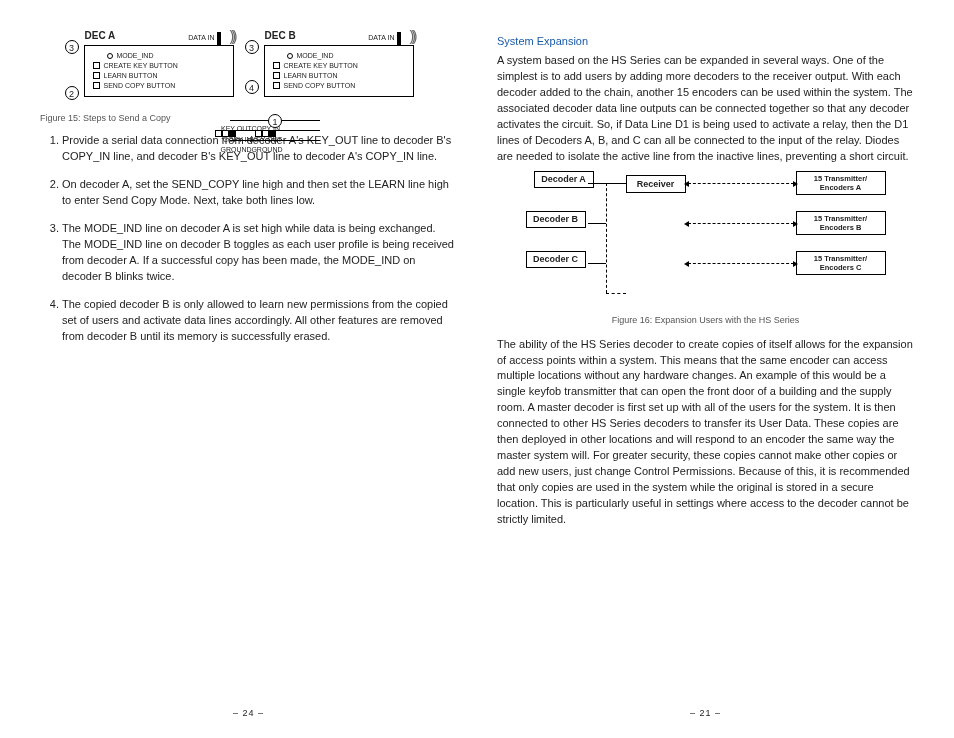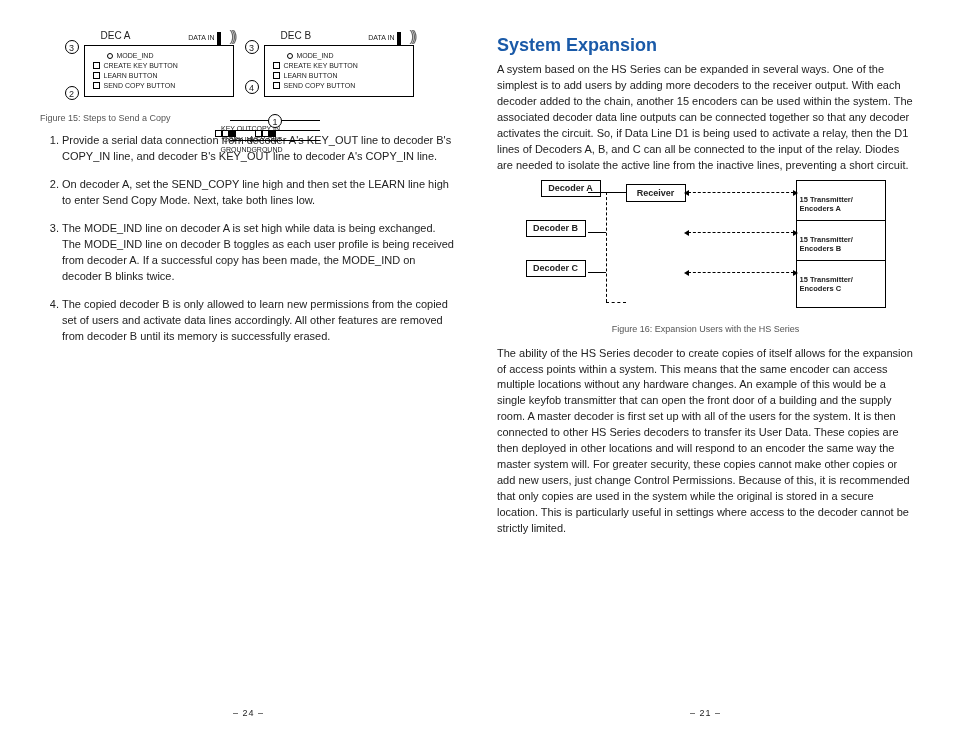--- a/index.html
+++ b/index.html
@@ -23,55 +23,55 @@
     position: relative;
     font-size: 11.5px;
   }
   .left-title::after {
     content: "";
     position: absolute;
     left: 310px; right: 0; bottom: -1px;
     border-bottom: 1px dotted #888;
   }
   .right-title {
-    font-weight: bold;
+    font-weight: normal;
     color: #1a5aa8;
-    font-size: 18px;
+    font-size: 11px;
     margin-bottom: 6px;
   }
   .body-text { font-size: 11px; line-height: 1.45; }
   .caption { font-size: 9px; color: #555; margin: 8px 0 10px 0; }
   .caption-r { font-size: 9px; color: #555; text-align: center; margin: 6px 0 12px 0; }
   ol.steps { list-style: decimal; padding-left: 22px; }
   ol.steps li { margin-bottom: 12px; line-height: 1.45; }
   .expanded-label { text-align: center; font-weight: bold; font-size: 10px; margin-bottom: 4px; }
   .page-num { margin-top: auto; text-align: center; font-size: 9px; letter-spacing: 1px; }
 
   
   .fig15 { display:flex; justify-content:center; gap:30px; position:relative; padding:10px 0 8px 0; }
   .decbox { border:1px solid #000; width:150px; padding:4px 6px 4px 8px; position:relative; }
-  .decname { font-weight:normal; font-size:10px; position:absolute; top:-16px; left:16px; }
+  .decname { font-weight:bold; font-size:10px; position:absolute; top:-16px; left:0; }
   .datain  { font-size:7px; position:absolute; top:-12px; right:18px; }
   .arc { position:absolute; top:-18px; right:-2px; font-size:14px; letter-spacing:-3px; color:#666;}
   .modei { font-size:7px; margin:2px 0 2px 14px; }
   .led { display:inline-block; width:6px; height:6px; border:1px solid #000; border-radius:50%; margin-right:4px; vertical-align:middle;}
   .row { font-size:7px; margin:3px 0; display:flex; align-items:center;}
   .sq { display:inline-block; width:7px; height:7px; border:1px solid #000; margin-right:4px;}
   .sqf { display:inline-block; width:7px; height:7px; background:#000; margin-right:4px;}
   .iolabels { position:absolute; font-size:7px; line-height:1.5; }
   .iolabelsA { right:-50px; top:78px; text-align:left;}
   .iolabelsB { left:-44px; top:78px; text-align:right;}
   .numcircle { position:absolute; width:14px; height:14px; border:1px solid #000; border-radius:50%; font-size:9px; text-align:center; line-height:14px; background:#fff;}
   .linegroup { position:absolute; top:85px; left:190px; width:90px; }
   .hline { border-top:1px solid #000; position:absolute; left:0; right:0;}
 
   
   .fig16 { position:relative; height:140px; margin:4px auto 0 auto; width:380px;}
   .box { position:absolute; border:1px solid #000; text-align:center; font-size:9px; font-weight:bold; padding:3px 4px; background:#fff;}
-  .boxsmall { position:absolute; border:1px solid #000; font-size:7.5px; font-weight:bold; padding:14px 3px; background:#fff; line-height:1.2;}
+  .boxsmall { position:absolute; border:1px solid #000; text-align:center; font-size:7.5px; font-weight:bold; padding:2px 3px; background:#fff; line-height:1.2;}
   .vline { position:absolute; border-left:1px dashed #000; }
   .ehline { position:absolute; border-top:1px solid #000; }
   .ehdash { position:absolute; border-top:1px dashed #000; }
   .arrowr::after{content:"";position:absolute;right:-4px;top:-3px;border-left:5px solid #000;border-top:3px solid transparent;border-bottom:3px solid transparent;}
   .arrowl::before{content:"";position:absolute;left:-4px;top:-3px;border-right:5px solid #000;border-top:3px solid transparent;border-bottom:3px solid transparent;}
 </style>
 </head>
 <body>
 
 <div class="col">
@@ -157,21 +157,21 @@
 
   <div class="page-num">– 24 –</div>
 </div>
 
 <div class="col">
   <div class="right-title">System Expansion</div>
   <p class="body-text">A system based on the HS Series can be expanded in several ways. One of the simplest is to add users by adding more decoders to the receiver output. With each decoder added to the chain, another 15 encoders can be used within the system. The associated decoder data line outputs can be connected together so that any decoder activates the circuit. So, if Data Line D1 is being used to activate a relay, then the D1 lines of Decoders A, B, and C can all be connected to the input of the relay. Diodes are needed to isolate the active line from the inactive lines, preventing a short circuit.</p>
 
 
   <div class="fig16">
-    <div class="box" style="left:25px; top:2px; width:60px; line-height:1.1">Decoder A</div>
+    <div class="box" style="left:18px; top:2px; width:60px; line-height:1.1">Decoder A</div>
     <div class="box" style="left:10px; top:42px; width:60px; line-height:1.1">Decoder B</div>
     <div class="box" style="left:10px; top:82px; width:60px; line-height:1.1">Decoder C</div>
     <div class="box" style="left:110px; top:6px; width:60px">Receiver</div>
     <div class="boxsmall" style="left:280px; top:2px; width:90px">15 Transmitter/ Encoders A</div>
     <div class="boxsmall" style="left:280px; top:42px; width:90px">15 Transmitter/ Encoders B</div>
     <div class="boxsmall" style="left:280px; top:82px; width:90px">15 Transmitter/ Encoders C</div>
 
     <div class="vline" style="left:90px; top:14px; height:110px"></div>
 
     <div class="ehline" style="left:72px; top:14px; width:18px"></div>

